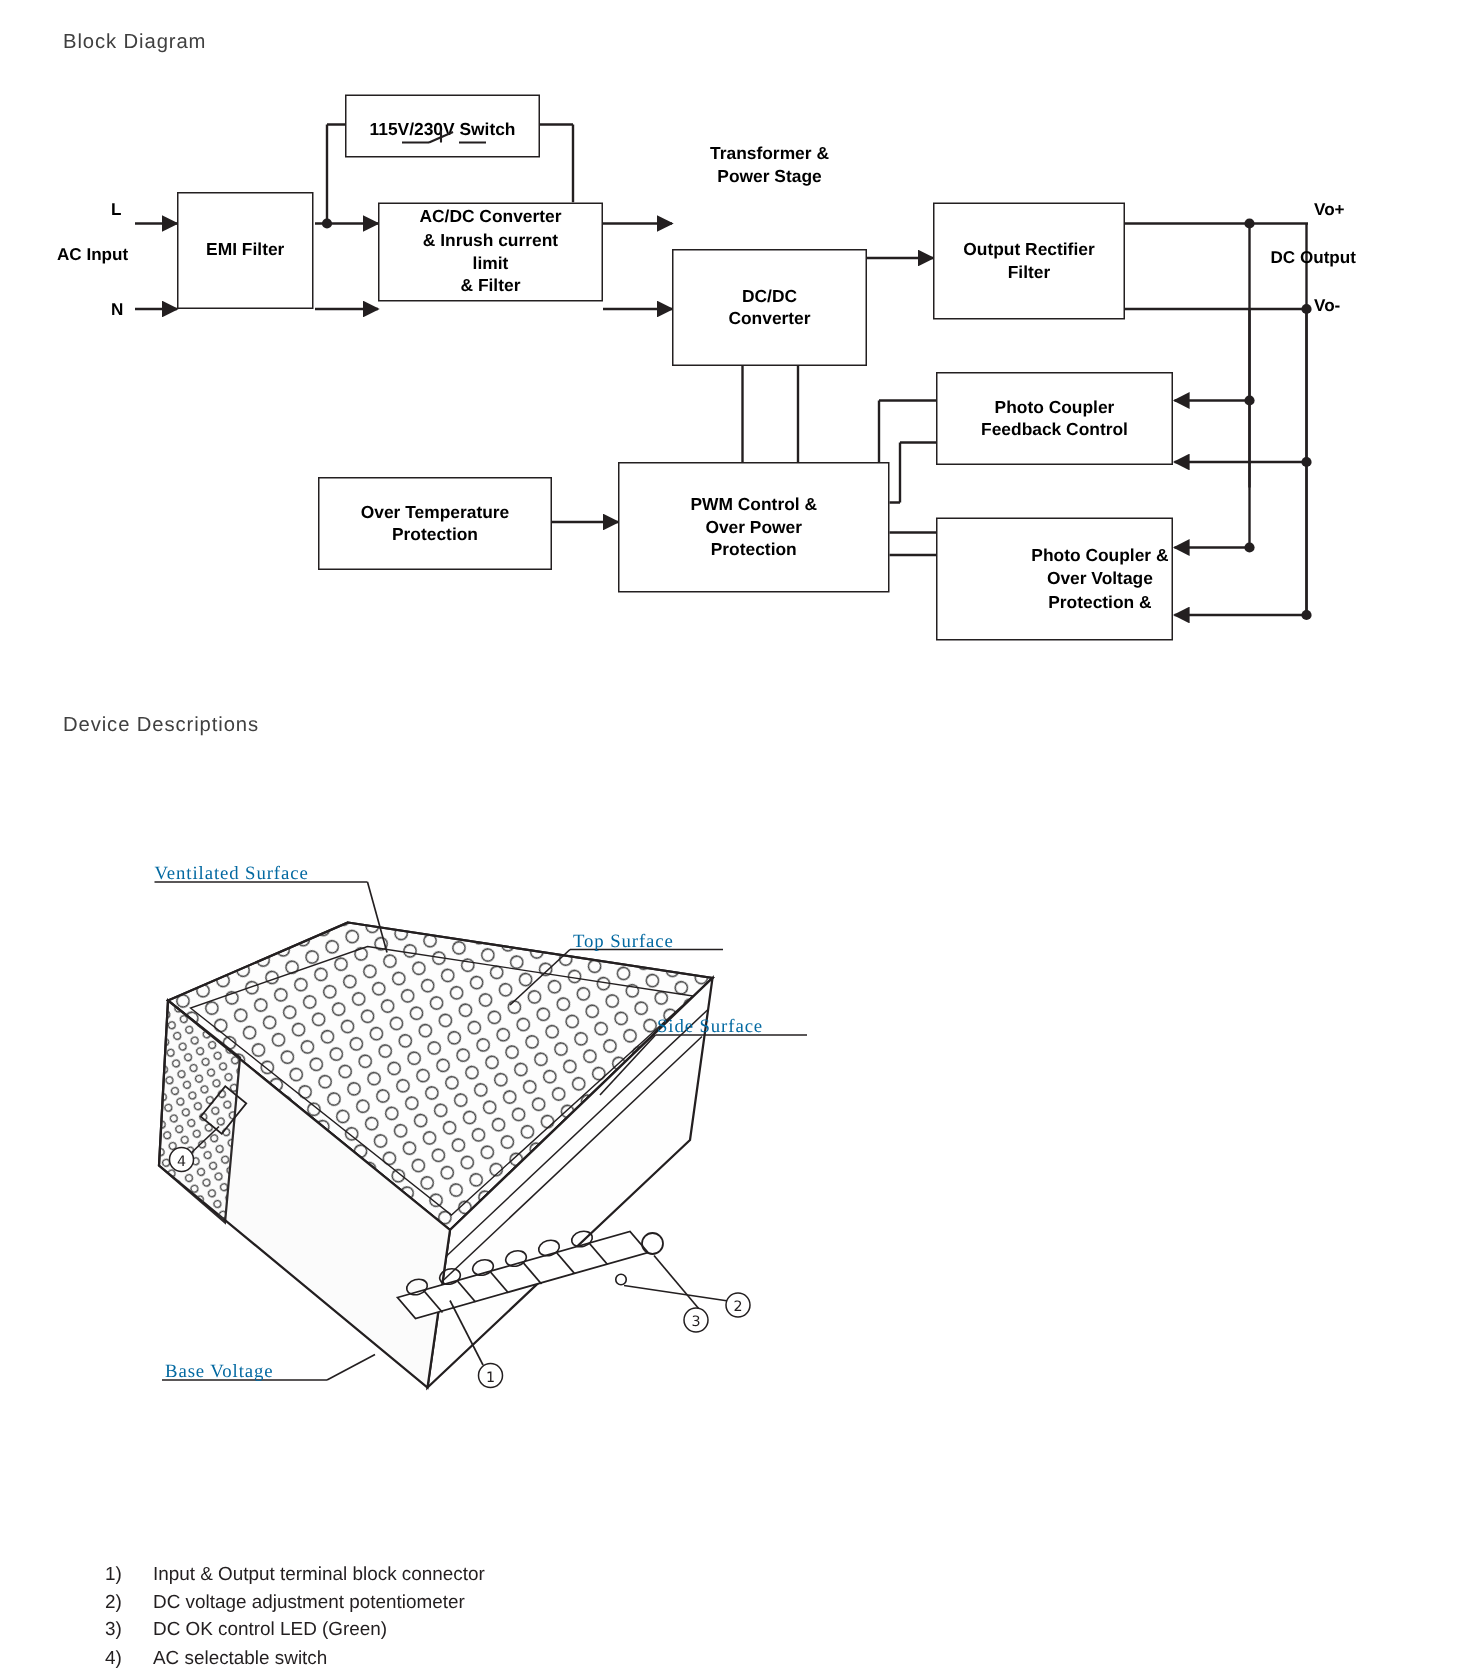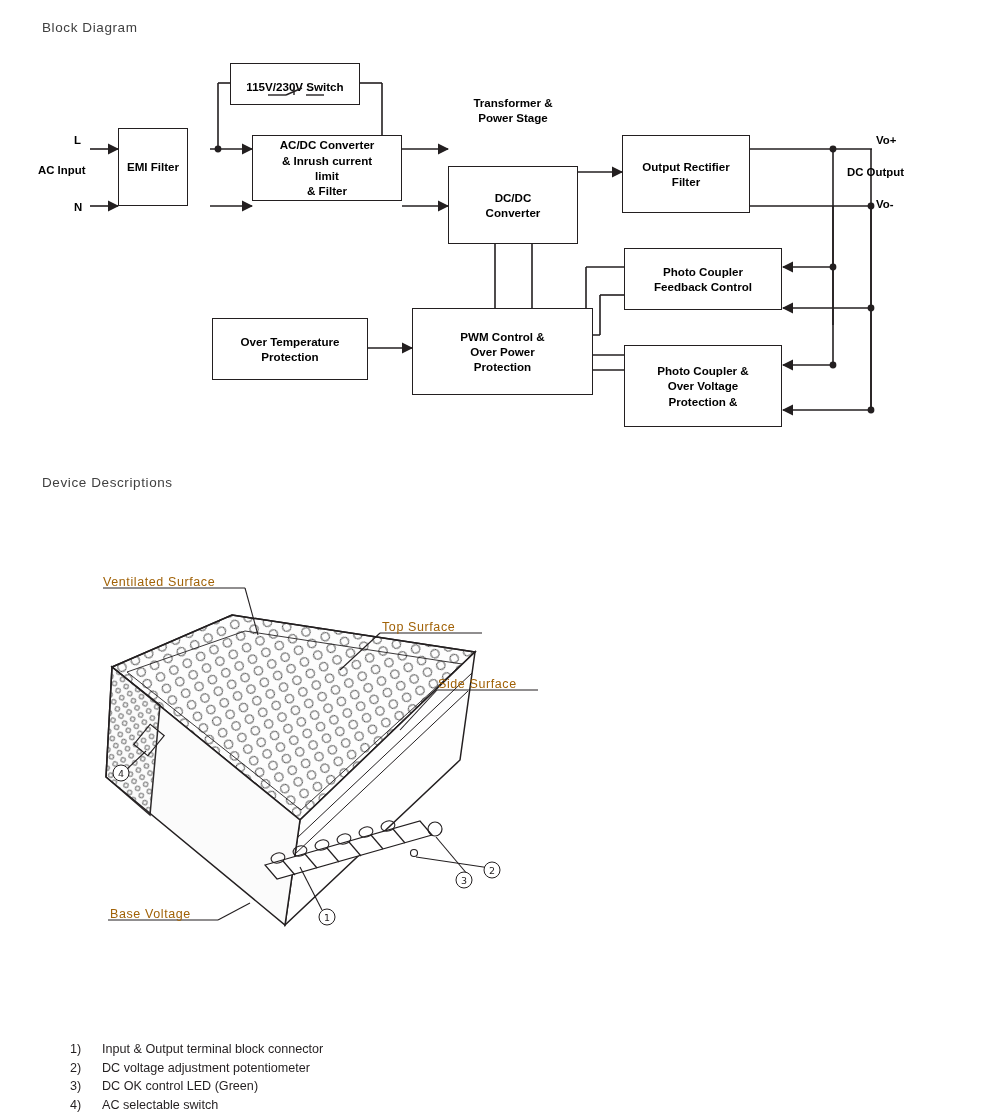--- a/index.html
+++ b/index.html
@@ -64,23 +64,23 @@
 
   
   .dd-wrap {
     position: absolute;
     left: 0; top: 505px;
     width: 985px; height: 450px;
   }
   .dd-label {
     position: absolute;
     font-size: 12.5px;
-    font-family: Liberation Sans, sans-serif;
+    font-family: Liberation Serif, serif;
     letter-spacing: 0.6px;
-    color: #a16207;
+    color: #0369a1;
   }
   .legend {
     position: absolute;
     left: 70px; top: 1040px;
     width: 500px;
     font-size: 12.6px;
     color: #231f20;
   }
   .legend-row { display: flex; line-height: 1.47; }
   .legend-num { width: 32px; flex: none; }
@@ -163,21 +163,21 @@
   </div>
   <svg class="overlay" width="985" height="400" style="left:0;top:0;">
     <g stroke="#231f20" stroke-width="1.4" fill="none">
       <line x1="268" y1="50" x2="286" y2="50"></line>
       <line x1="286" y1="50" x2="302" y2="43"></line>
       <line x1="306" y1="50" x2="324" y2="50"></line>
       <line x1="294" y1="42" x2="294" y2="50"></line>
     </g>
   </svg>
 
-  <div class="box" style="left:118px; top:83px; width:70px; height:78px;">
+  <div class="box" style="left:118px; top:83px; width:91px; height:78px;">
     <span>EMI Filter</span>
   </div>
 
   <div class="box" style="left:252px; top:90px; width:150px; height:66px; white-space:pre-line;">
     <span>AC/DC Converter
 &amp; Inrush current
 limit
 &amp; Filter</span>
   </div>
 
@@ -192,21 +192,21 @@
   <div class="box" style="left:622px; top:90px; width:128px; height:78px; white-space:pre-line;">
     <span>Output Rectifier
 Filter</span>
   </div>
 
   <div class="box" style="left:624px; top:203px; width:158px; height:62px; white-space:pre-line;">
     <span>Photo Coupler
 Feedback Control</span>
   </div>
 
-  <div class="box" style="left:624px; top:300px; width:158px; height:82px; white-space:pre-line;">
+  <div class="box" style="left:624px; top:300px; width:158px; height:82px; white-space:pre-line;justify-content:flex-end;">
     <span>Photo Coupler &amp;
 Over Voltage
 Protection &amp;</span>
   </div>
 
   <div class="box" style="left:412px; top:263px; width:181px; height:87px; white-space:pre-line;">
     <span>PWM Control &amp;
 Over Power
 Protection</span>
   </div>

